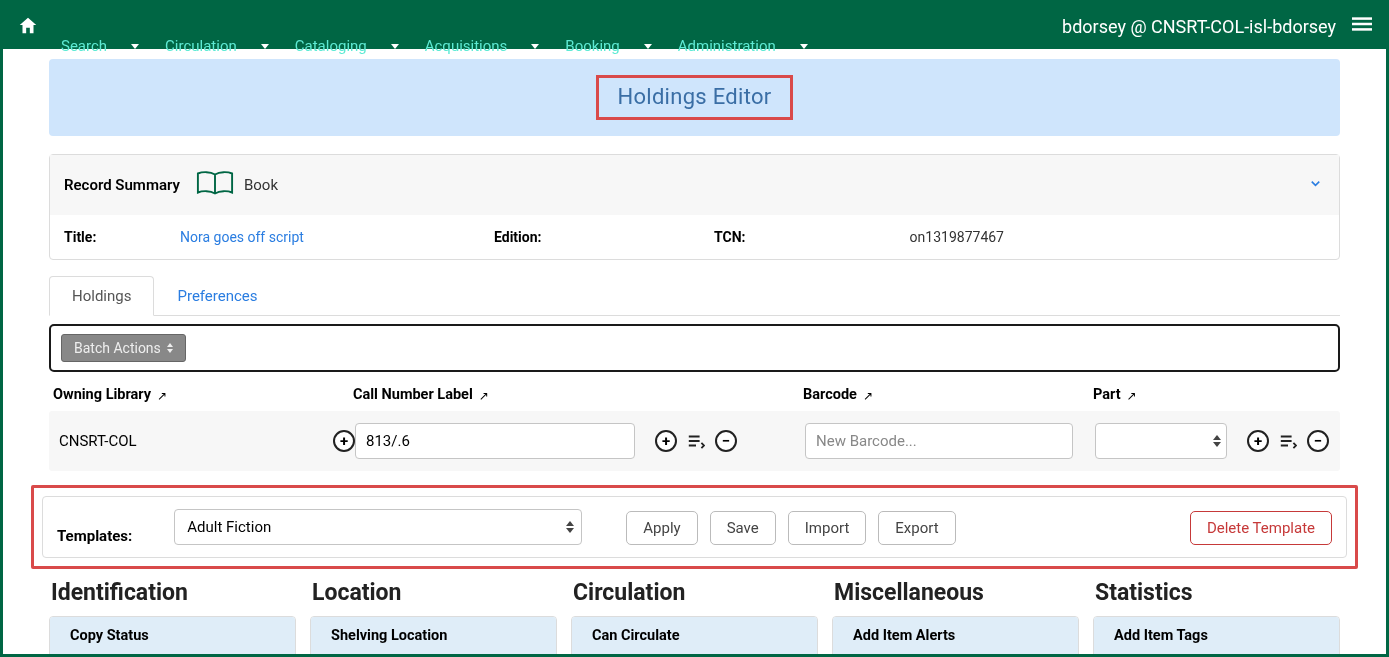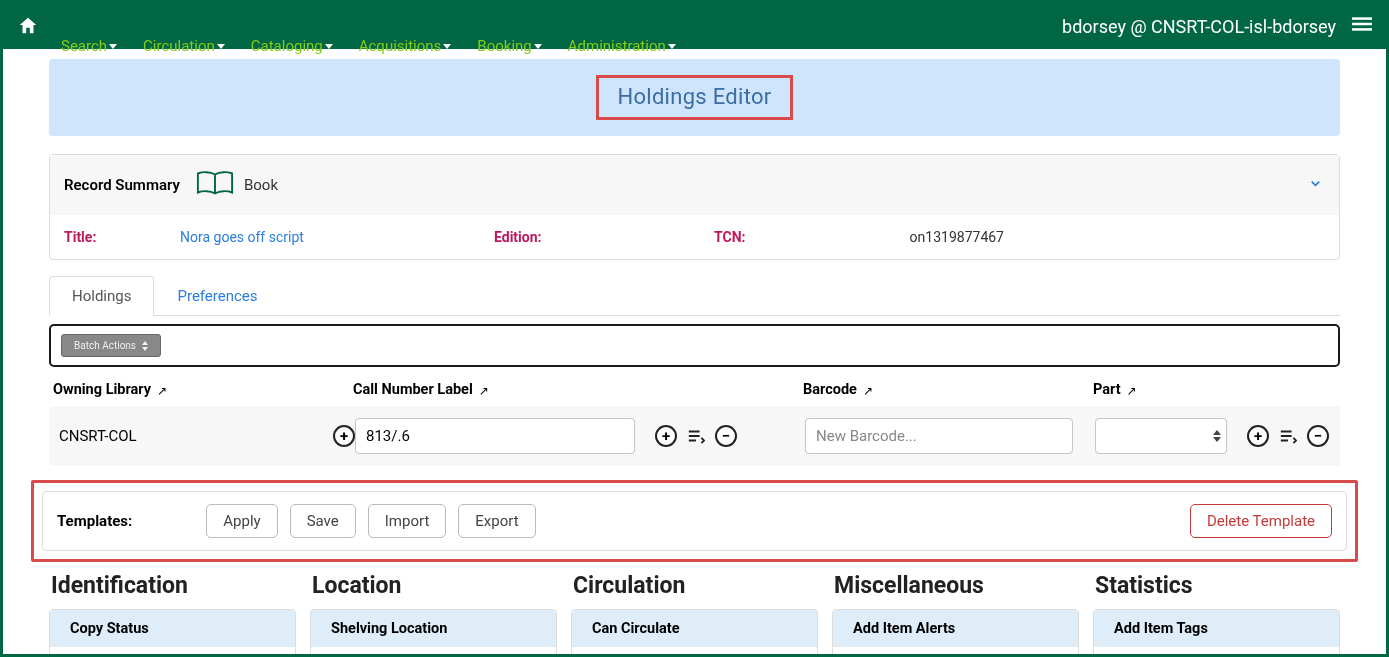--- a/index.html
+++ b/index.html
@@ -30,23 +30,23 @@
     }
     .nav-home svg { width: 22px; height: 22px; fill: #fff; }
     .nav-items {
       display: flex;
       gap: 26px;
     }
     .nav-item {
       display: flex;
       align-items: center;
       font-size: 15px;
-      color: #84cc16;
-      cursor: pointer;
-      gap: 2px;
+      color: #5eead4;
+      cursor: pointer;
+      gap: 24px;
       margin-top: 40px;
     }
     .caret-down {
       width: 0; height: 0;
       border-left: 4px solid transparent;
       border-right: 4px solid transparent;
       border-top: 5px solid #fff;
     }
     .nav-right {
       margin-left: auto;
@@ -110,21 +110,21 @@
       color: #2a7de1;
     }
     .chevron svg { width: 15px; height: 15px; stroke: #2a7de1; fill: none; stroke-width: 2.5; }
 
     .record-details {
       display: flex;
       padding: 14px 14px;
       font-size: 14px;
     }
     .detail-group { display: flex; align-items: baseline; gap: 16px; }
-    .field-label { font-weight: 700; color: #be185d; }
+    .field-label { font-weight: 700; color: #000000; }
     .link-value { color: #2a7de1; cursor: pointer; }
     .plain-value { color: #333; }
     .dg-title { flex: 0 0 430px; }
     .dg-title .field-label { width: 100px; }
     .dg-edition { flex: 0 0 220px; }
     .dg-tcn { flex: 0 0 290px; }
     .dg-tcn .plain-value { margin-left: auto; }
     .dg-created { flex: 1; }
     .dg-created .link-value { margin-left: auto; }
 
@@ -155,21 +155,21 @@
       border-radius: 5px;
       padding: 8px 10px;
       margin-top: 8px;
       margin-bottom: 14px;
     }
     .batch-btn {
       background: #888;
       border: 1px solid #666;
       border-radius: 3px;
       color: #eee;
-      font-size: 10px;
+      font-size: 14px;
       padding: 5px 12px;
       display: inline-flex;
       align-items: center;
       gap: 6px;
       cursor: pointer;
     }
     .updown-caret {
       display: inline-flex;
       flex-direction: column;
       line-height: 1;
@@ -273,21 +273,21 @@
       border: 3px solid #d94a4a;
       padding: 8px;
       border-radius: 2px;
       margin: 0 -18px 10px -18px;
     }
     .templates-row {
       border: 1px solid #dcdcdc;
       border-radius: 4px;
       padding: 12px 14px;
       display: flex;
-      align-items: center;
+      align-items: flex-end;
       gap: 12px;
     }
     .templates-label {
       font-weight: 700;
       font-size: 15px;
       margin-right: 30px;
     }
     .template-select-wrap {
       position: relative;
       flex: 0 0 408px;
@@ -519,20 +519,27 @@
             </svg>
         </span>
         <span class="icon-circle minus">−</span>
       </div>
     </div>
   </div>
 
   <div class="templates-outer">
     <div class="templates-row">
       <span class="templates-label">Templates:</span>
+      <div class="template-select-wrap">
+        <input class="template-select" readonly="" value="Adult Fiction" style="">
+        <div class="template-spinner">
+            <span></span>
+            <span></span>
+          </div>
+      </div>
       <div style="width:20px"></div>
       <button class="btn">Apply</button>
       <button class="btn">Save</button>
       <button class="btn">Import</button>
       <button class="btn">Export</button>
       <button class="btn danger">Delete Template</button>
     </div>
   </div>
 
   <div class="attr-cols">

